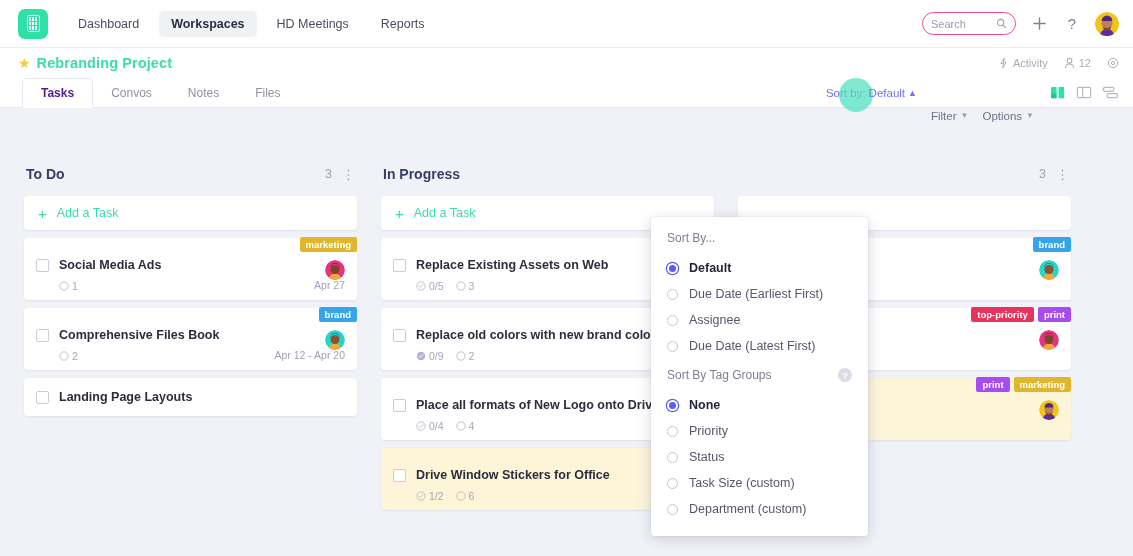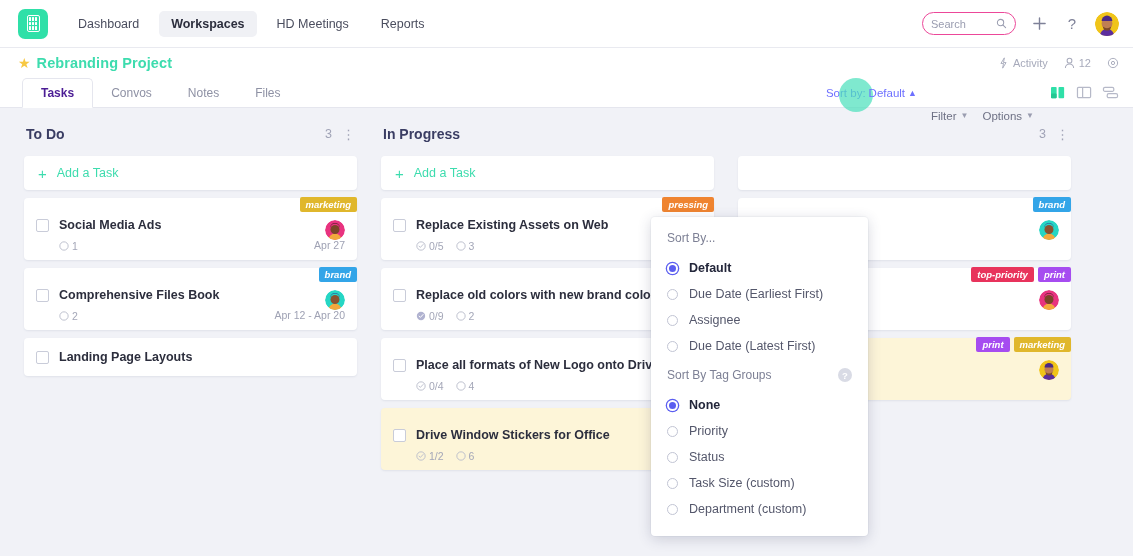--- a/index.html
+++ b/index.html
@@ -111,21 +111,21 @@
   .view-icons { display: flex; align-items: center; gap: 9px; margin-left: 2px; }
   .vi { width: 17px; height: 15px; cursor: pointer; display: block; }
 
   
   .board {
     flex: 1 1 auto; position: relative;
     padding: 14px 0 0 0;
     overflow: hidden;
   }
   .cols { display: flex; gap: 0; padding-left: 12px; }
-  .col { width: 357px; flex: 0 0 357px; padding: 0 12px; }
+  .col { width: 357px; flex: 0 0 357px; padding: 0 12px; margin-top: 40px; }
   .col-head {
     display: flex; align-items: center; height: 24px; margin-bottom: 10px;
     padding: 0 2px;
   }
   .col-title { font-size: 14px; font-weight: bold; color: #3a3d63; }
   .col-count { margin-left: auto; font-size: 12.5px; color: #a0a3b6; }
   .col-dots { margin-left: 10px; color: #a0a3b6; font-size: 13px; line-height: 1; cursor: pointer; letter-spacing: 0; }
 
   .card {
     background: #ffffff; border-radius: 4px;
@@ -137,21 +137,21 @@
   .add-task {
     display: flex; align-items: center; gap: 10px;
     height: 34px; padding: 0 14px;
     color: #3ddcae; font-size: 12.5px; cursor: pointer;
   }
   .add-task .plus { font-size: 15px; line-height: 1; }
 
   .tags { position: absolute; top: -1px; right: 0; display: flex; gap: 4px; }
   .tag {
     font-size: 9.5px; color: #ffffff; padding: 1.5px 6px 2px 6px;
-    border-radius: 2px; font-weight: bold; white-space: nowrap; line-height: 1.25; font-style: italic;
+    border-radius: 2px; font-weight: bold; white-space: nowrap; line-height: 1.25;
   }
   .card-row { display: flex; align-items: flex-start; gap: 10px; padding-top: 9px; }
   .checkbox {
     width: 13px; height: 13px; border: 1.4px solid #c9ccd9; border-radius: 2px;
     flex: 0 0 13px; margin-top: 2px; cursor: pointer; background: #fff;
   }
   .card-main { flex: 1 1 auto; min-width: 0; }
   .card-title { font-size: 12.5px; font-weight: bold; color: #2c2e3d; line-height: 1.35; white-space: nowrap; }
   .card-meta { display: flex; align-items: center; gap: 12px; margin-top: 6px; font-size: 10.5px; color: #a4a7b8; }
   .meta-item { display: flex; align-items: center; gap: 3px; }

